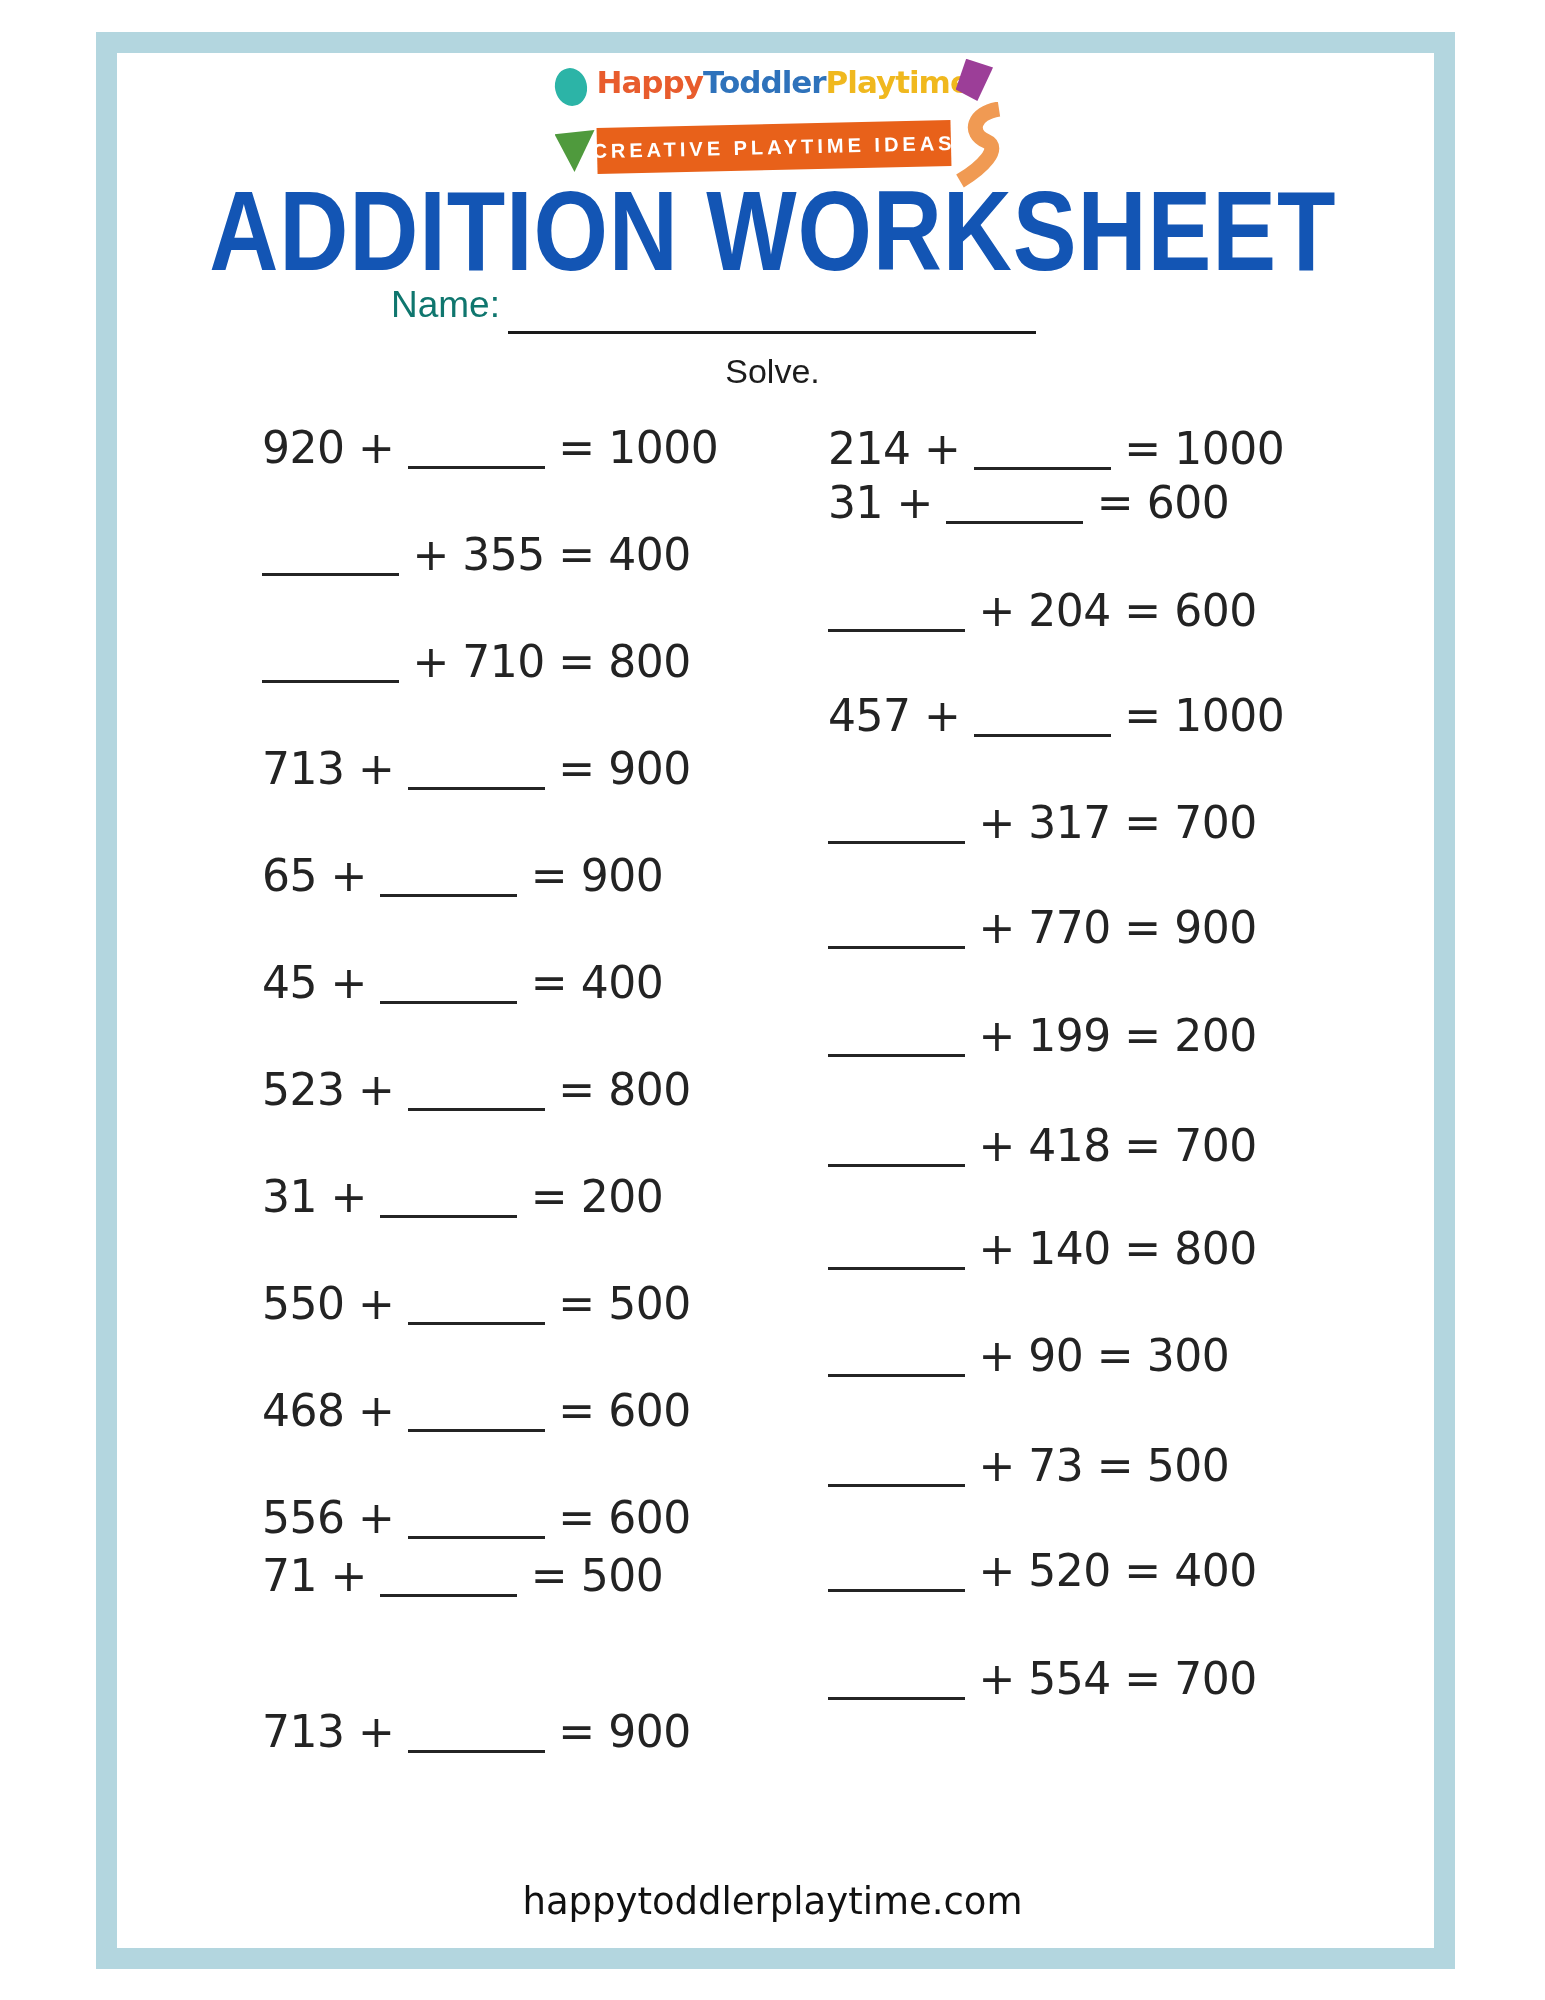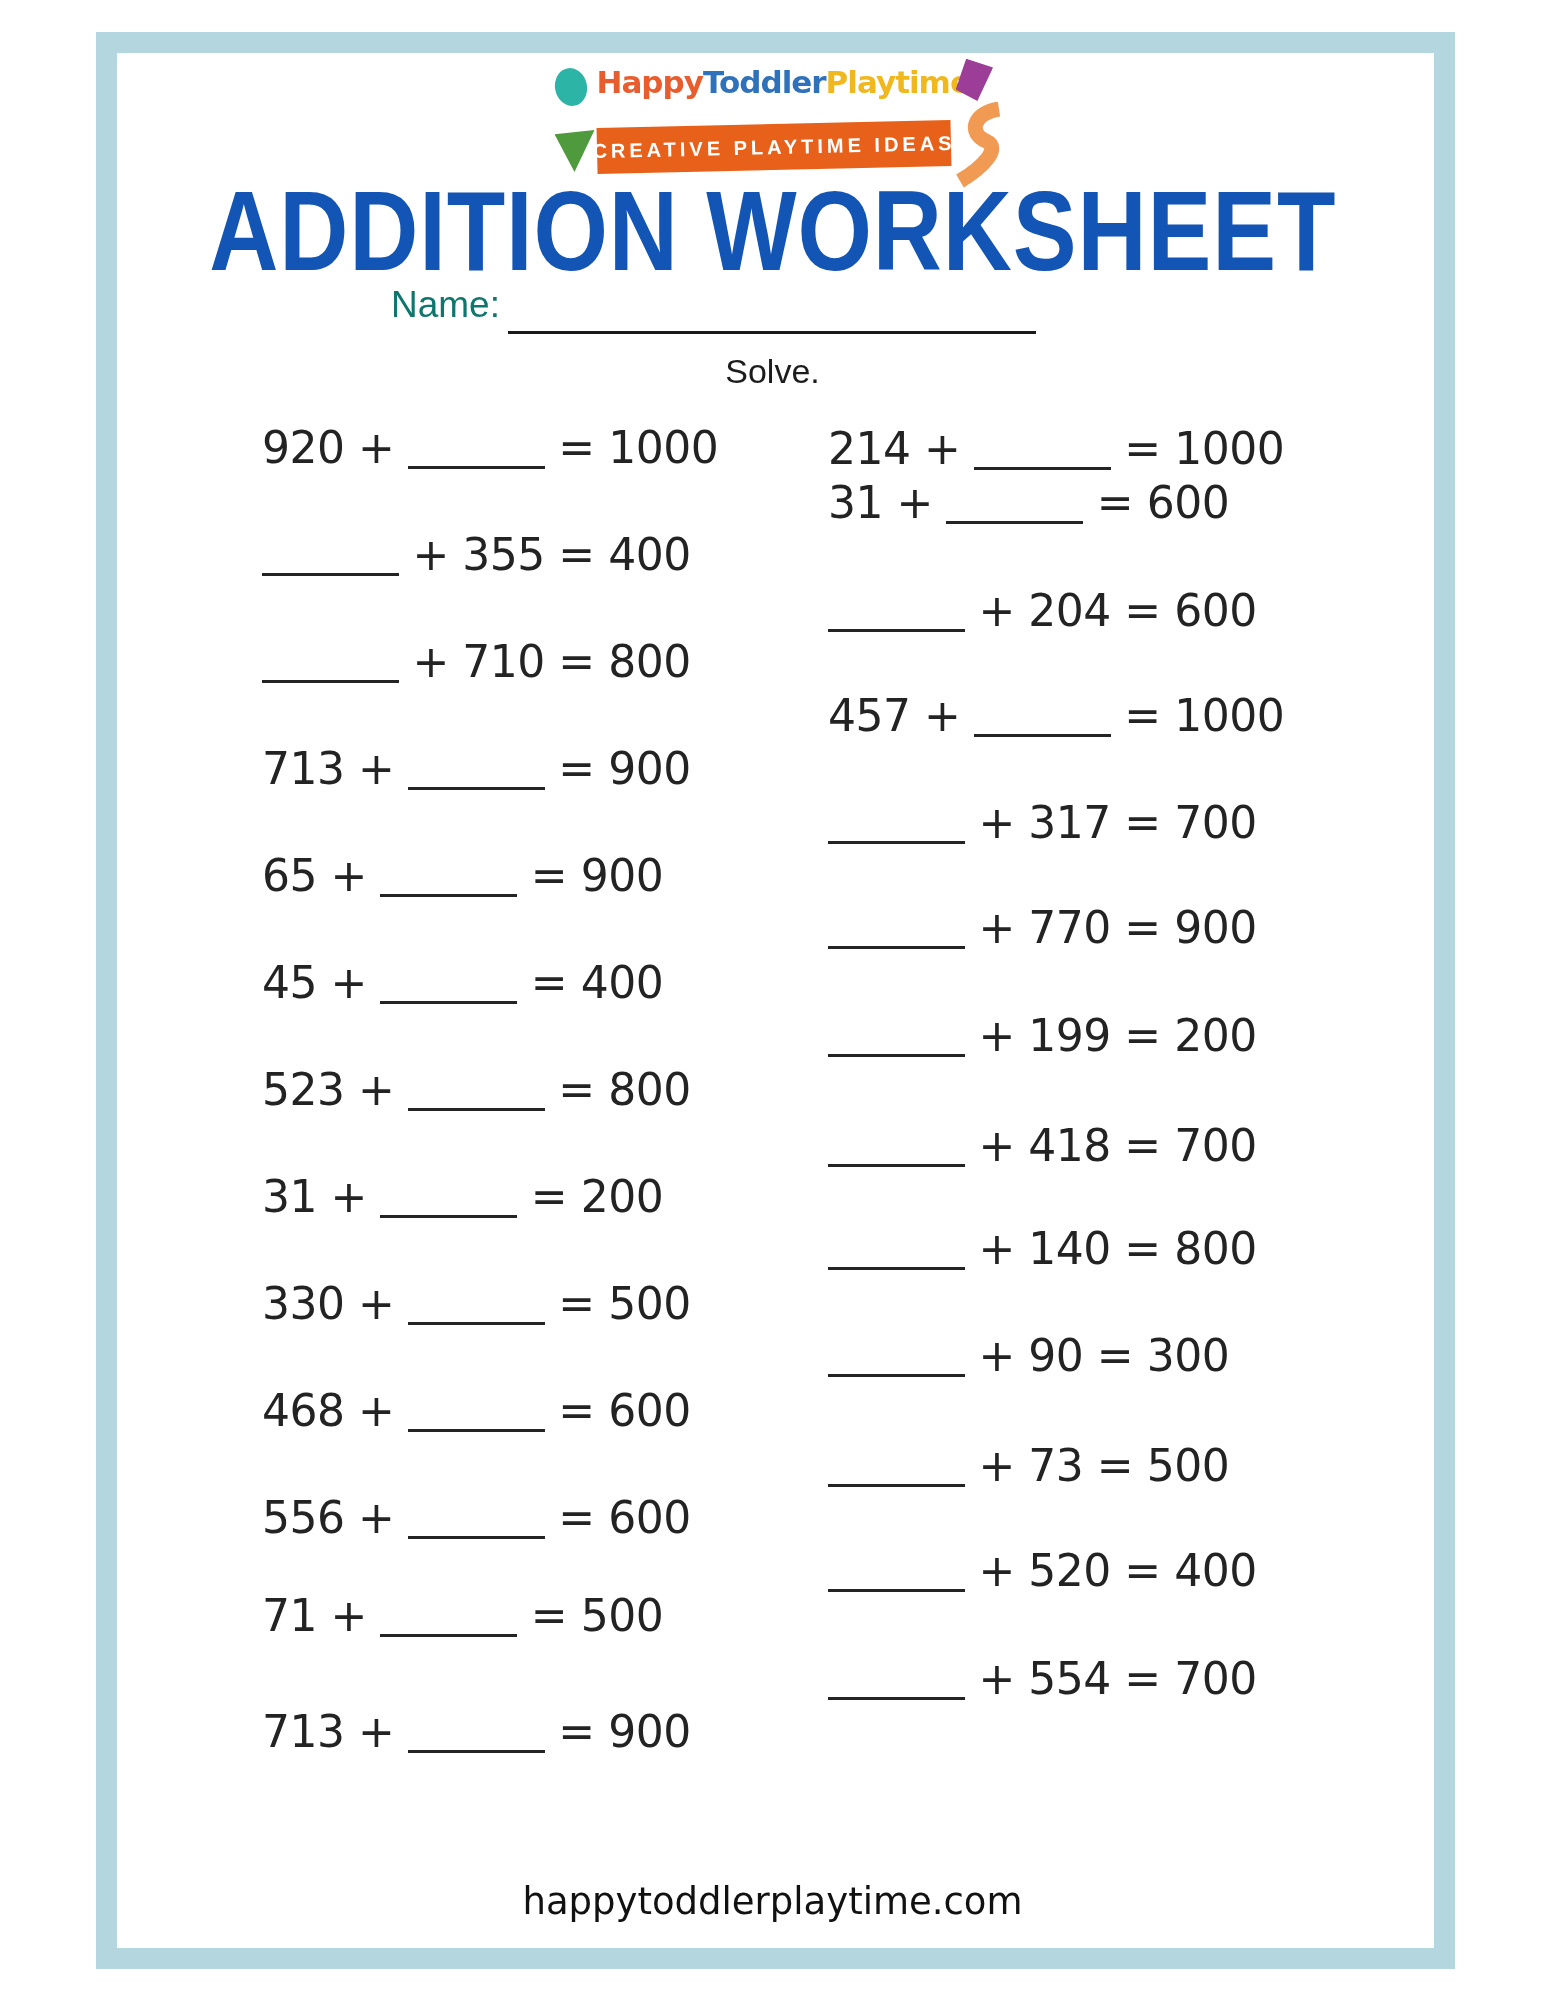--- a/index.html
+++ b/index.html
@@ -71,24 +71,24 @@
 
   <div>
       <div class="prob" style="left: 262px; top: 422px;"><span>920 + </span><span class="blank"></span><span> = 1000</span></div>
       <div class="prob" style="left: 262px; top: 529px;"><span class="blank"></span><span> + 355 = 400</span></div>
       <div class="prob" style="left: 262px; top: 636px;"><span class="blank"></span><span> + 710 = 800</span></div>
       <div class="prob" style="left: 262px; top: 743px;"><span>713 + </span><span class="blank"></span><span> = 900</span></div>
       <div class="prob" style="left: 262px; top: 850px;"><span>65 + </span><span class="blank"></span><span> = 900</span></div>
       <div class="prob" style="left: 262px; top: 957px;"><span>45 + </span><span class="blank"></span><span> = 400</span></div>
       <div class="prob" style="left: 262px; top: 1064px;"><span>523 + </span><span class="blank"></span><span> = 800</span></div>
       <div class="prob" style="left: 262px; top: 1171px;"><span>31 + </span><span class="blank"></span><span> = 200</span></div>
-      <div class="prob" style="left: 262px; top: 1278px;"><span>330 + </span><span class="blank"></span><span> = 500</span></div>
+      <div class="prob" style="left: 262px; top: 1278px;"><span>550 + </span><span class="blank"></span><span> = 500</span></div>
       <div class="prob" style="left: 262px; top: 1385px;"><span>468 + </span><span class="blank"></span><span> = 600</span></div>
       <div class="prob" style="left: 262px; top: 1492px;"><span>556 + </span><span class="blank"></span><span> = 600</span></div>
-      <div class="prob" style="left: 262px; top: 1590px;"><span>71 + </span><span class="blank"></span><span> = 500</span></div>
+      <div class="prob" style="left: 262px; top: 1550px;"><span>71 + </span><span class="blank"></span><span> = 500</span></div>
       <div class="prob" style="left: 262px; top: 1706px;"><span>713 + </span><span class="blank"></span><span> = 900</span></div>
     </div>
   <div>
       <div class="prob" style="left: 828px; top: 423px;"><span>214 + </span><span class="blank"></span><span> = 1000</span></div>
       <div class="prob" style="left: 828px; top: 477px;"><span>31 + </span><span class="blank"></span><span> = 600</span></div>
       <div class="prob" style="left: 828px; top: 585px;"><span class="blank"></span><span> + 204 = 600</span></div>
       <div class="prob" style="left: 828px; top: 690px;"><span>457 + </span><span class="blank"></span><span> = 1000</span></div>
       <div class="prob" style="left: 828px; top: 797px;"><span class="blank"></span><span> + 317 = 700</span></div>
       <div class="prob" style="left: 828px; top: 902px;"><span class="blank"></span><span> + 770 = 900</span></div>
       <div class="prob" style="left: 828px; top: 1010px;"><span class="blank"></span><span> + 199 = 200</span></div>

